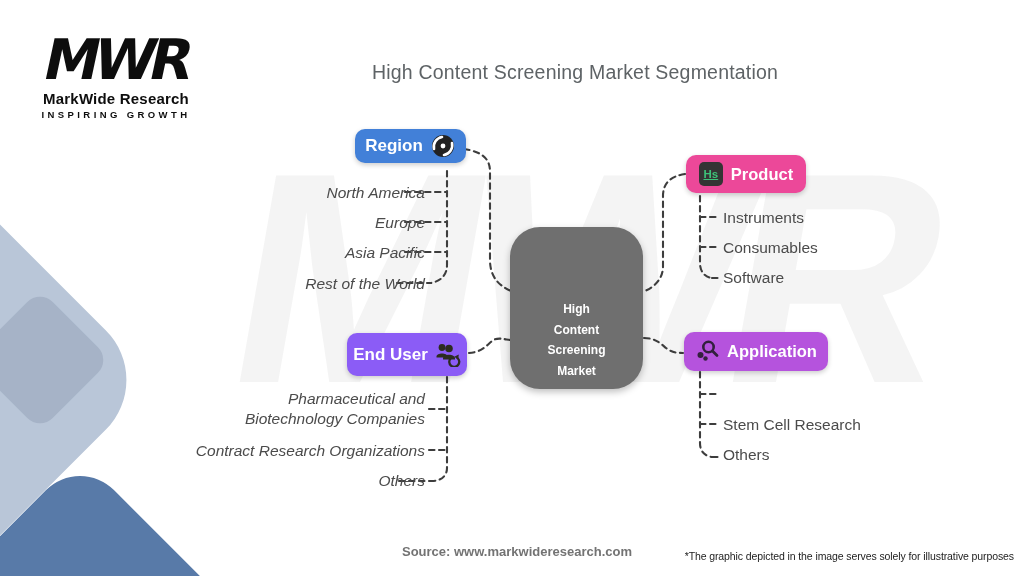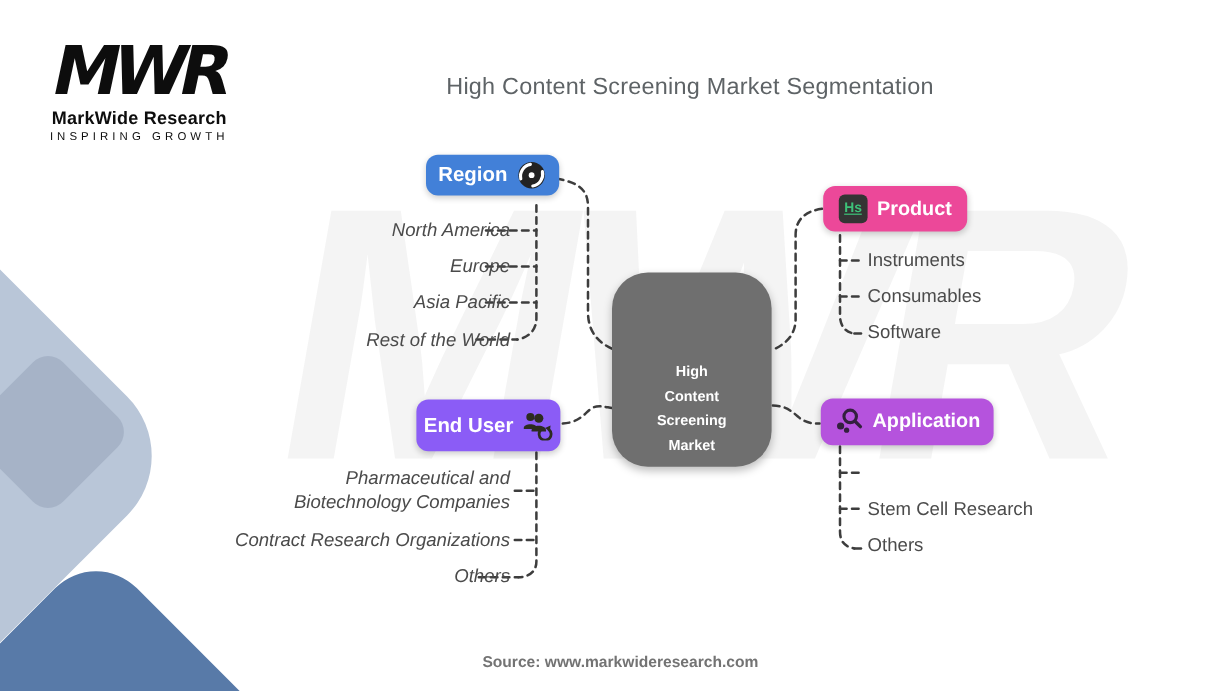--- a/index.html
+++ b/index.html
@@ -27,21 +27,21 @@
     line-height:1;letter-spacing:-20px;color:rgba(60,60,60,.055);
     transform:skewX(-10deg);user-select:none;white-space:nowrap;
   }
   
   #logo{position:absolute;left:36px;top:32px;width:160px;text-align:center;color:#0d0d0d;}
   #logo-mark{
     font-size:56px;font-weight:700;line-height:1.0;letter-spacing:-6px;
     transform:skewX(-12deg);font-family:"DejaVu Sans",sans-serif;
   }
   #logo-name{font-size:15px;font-weight:700;letter-spacing:.2px;margin-top:2px;}
-  #logo-tagline{font-size:9.5px;font-weight:400;letter-spacing:3.4px;margin-top:2px;}
+  #logo-tagline{font-size:9.5px;font-weight:700;letter-spacing:3.4px;margin-top:2px;}
   
   #main-title{
     position:absolute;left:290px;top:61px;width:570px;text-align:center;
     font-size:19.5px;color:#5e6366;letter-spacing:.2px;
   }
   
   #connectors{position:absolute;left:0;top:0;pointer-events:none;}
   #connectors path{fill:none;stroke:#3d3d3d;stroke-width:2.1;stroke-dasharray:5.5 4.5;stroke-linecap:round;}
   
   .node{
@@ -180,14 +180,15 @@
   <div class="item left" style="top:268px">Software</div>
 
   <div class="item right" id="item-pharma" style="top:389px">Pharmaceutical and Biotechnology Companies</div>
   <div class="item right" style="top:441px">Contract Research Organizations</div>
   <div class="item right" style="top:471px">Others</div>
 
   <div class="item left" style="top:415px">Stem Cell Research</div>
   <div class="item left" style="top:445px">Others</div>
 
   <div id="footer-source">Source: www.markwideresearch.com</div>
+  <div id="footer-disclaimer">*The graphic depicted in the image serves solely for illustrative purposes</div>
 
 </div>
 
 </body></html>

